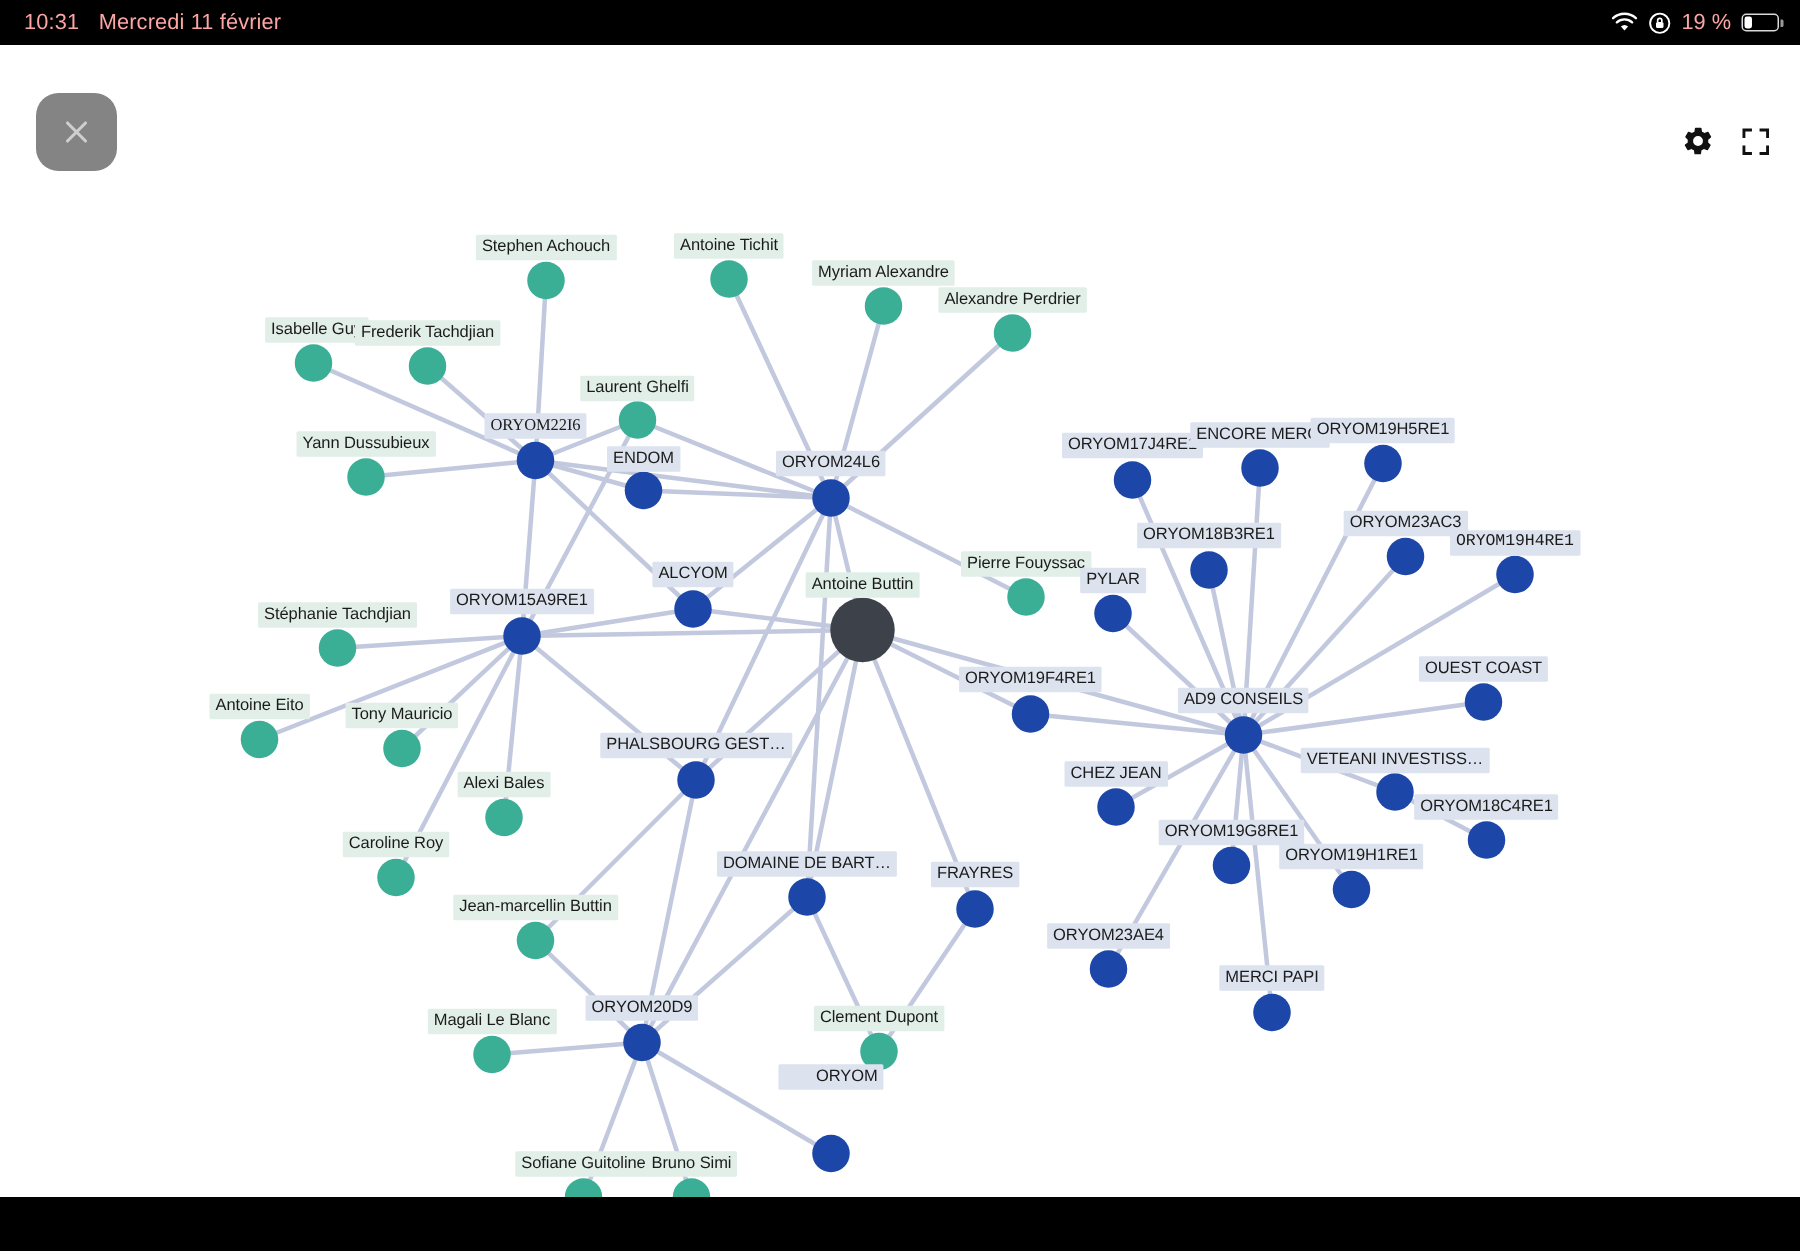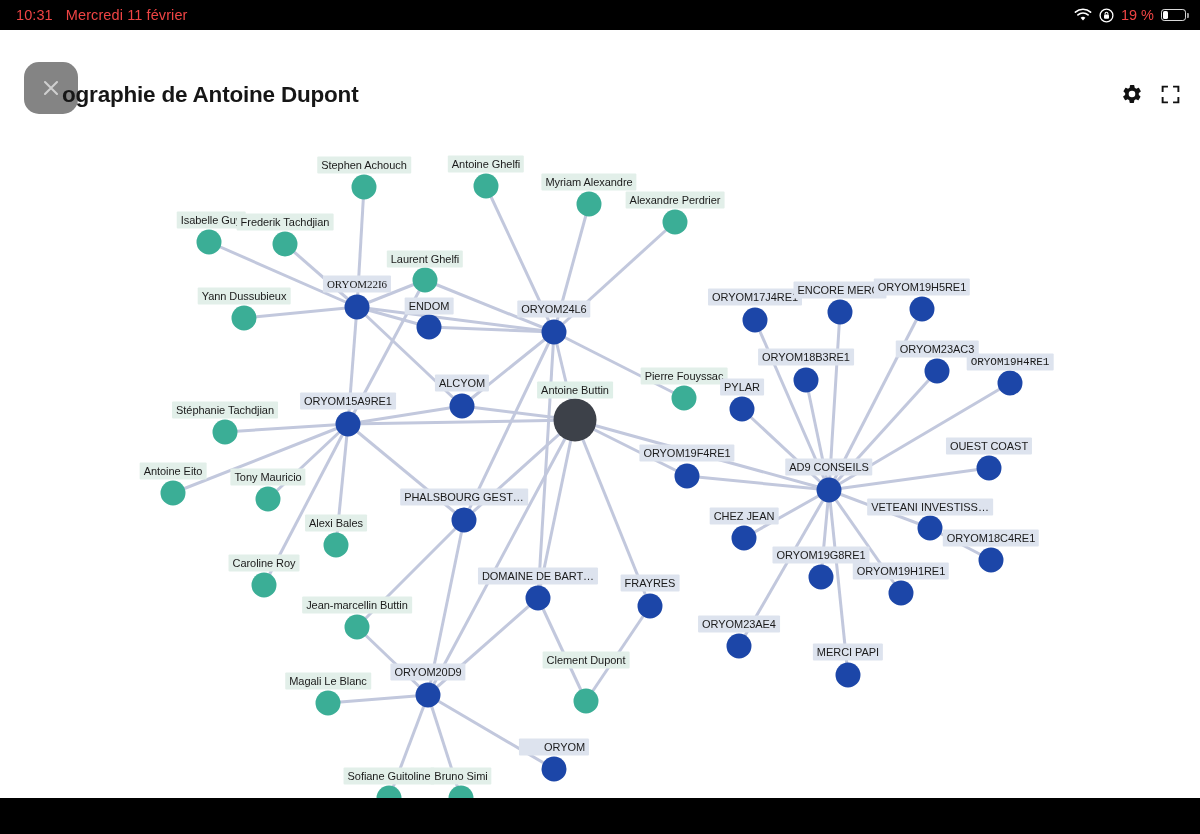--- a/index.html
+++ b/index.html
@@ -8,21 +8,21 @@
     background:#000;
     font-family:"Liberation Sans","DejaVu Sans",sans-serif;
     overflow:hidden;
     -webkit-font-smoothing:antialiased;
   }
   .screen{position:relative;width:1200px;height:834px;background:#000;}
 
   
   .statusbar{
     position:absolute;left:0;top:0;width:1200px;height:30px;
-    background:#000;color:#ef4444;
+    background:#000;color:#fca5a5;
     display:flex;align-items:center;
     font-size:14.5px;
   }
   .sb-left{display:flex;align-items:center;gap:13px;margin-left:16px;}
   .sb-time{font-weight:400;letter-spacing:.1px;}
   .sb-date{font-weight:400;letter-spacing:.1px;}
   .sb-right{margin-left:auto;display:flex;align-items:center;gap:7px;margin-right:14px;}
   .sb-pct{font-size:14.5px;}
   .wifi-ic{display:block;}
   .lock-ic{display:block;}
@@ -128,21 +128,20 @@
   </div>
 
   <div class="sheet">
 
     <div class="hdr">
       <div class="close-btn">
         <svg width="26" height="26" viewBox="0 0 26 26">
           <path d="M7 7 19 19 M19 7 7 19" stroke="#cfcfcf" stroke-width="2.1" stroke-linecap="round"></path>
         </svg>
       </div>
-      <div class="hdr-title">ographie de Antoine Dupont</div>
       <div class="hdr-actions">
         <span class="ic-btn">
           <svg width="22" height="22" viewBox="0 0 24 24" fill="#111">
             <path d="M19.4 13a7.6 7.6 0 0 0 .05-1 7.6 7.6 0 0 0-.06-1l2.01-1.58a.5.5 0 0 0 .12-.62l-1.9-3.3a.5.5 0 0 0-.6-.22l-2.37.96a7.3 7.3 0 0 0-1.73-1l-.36-2.52a.5.5 0 0 0-.5-.42h-3.8a.5.5 0 0 0-.49.42l-.36 2.52c-.63.26-1.2.6-1.73 1l-2.37-.96a.5.5 0 0 0-.6.22l-1.9 3.3a.5.5 0 0 0 .12.62L4.56 11a7.6 7.6 0 0 0 0 2l-2.01 1.58a.5.5 0 0 0-.12.62l1.9 3.3c.12.22.38.3.6.22l2.37-.96c.53.4 1.1.74 1.73 1l.36 2.52c.04.24.25.42.5.42h3.8c.24 0 .45-.18.49-.42l.36-2.52c.63-.26 1.2-.6 1.73-1l2.37.96c.22.08.48 0 .6-.22l1.9-3.3a.5.5 0 0 0-.12-.62ZM12 15.6A3.6 3.6 0 1 1 15.6 12 3.6 3.6 0 0 1 12 15.6Z"></path>
           </svg>
         </span>
         <span class="ic-btn">
           <svg width="21" height="21" viewBox="0 0 24 24" fill="none" stroke="#111" stroke-width="2.2" stroke-linecap="square">
             <path d="M3 8V3h5"></path>
               <path d="M16 3h5v5"></path>
@@ -262,21 +261,21 @@
           <div class="node company" style="left: 991px; top: 444px;"></div>
           <div class="node company" style="left: 744px; top: 422px;"></div>
           <div class="node company" style="left: 821px; top: 461px;"></div>
           <div class="node company" style="left: 901px; top: 477px;"></div>
           <div class="node company" style="left: 739px; top: 530px;"></div>
           <div class="node company" style="left: 848px; top: 559px;"></div>
         </div>
       <div id="labels-layer">
           <div class="lbl center" style="left: 575px; top: 274px;">Antoine Buttin</div>
           <div class="lbl person" style="left: 364px; top: 49px;">Stephen Achouch</div>
-          <div class="lbl person" style="left: 486px; top: 48px;">Antoine Ghelfi</div>
+          <div class="lbl person" style="left: 486px; top: 48px;">Antoine Tichit</div>
           <div class="lbl person" style="left: 589px; top: 66px;">Myriam Alexandre</div>
           <div class="lbl person" style="left: 675px; top: 84px;">Alexandre Perdrier</div>
           <div class="lbl person" style="left: 211px; top: 104px;">Isabelle Guy</div>
           <div class="lbl person" style="left: 285px; top: 106px;">Frederik Tachdjian</div>
           <div class="lbl person" style="left: 244px; top: 180px;">Yann Dussubieux</div>
           <div class="lbl person" style="left: 425px; top: 143px;">Laurent Ghelfi</div>
           <div class="lbl company" style="left: 357px; top: 168px; font-family: Liberation Serif, serif;">ORYOM22I6</div>
           <div class="lbl company" style="left: 429px; top: 190px;">ENDOM</div>
           <div class="lbl company" style="left: 554px; top: 193px;">ORYOM24L6</div>
           <div class="lbl company" style="left: 462px; top: 267px;">ALCYOM</div>
@@ -286,24 +285,24 @@
           <div class="lbl person" style="left: 173px; top: 355px;">Antoine Eito</div>
           <div class="lbl person" style="left: 268px; top: 361px;">Tony Mauricio</div>
           <div class="lbl person" style="left: 336px; top: 407px;">Alexi Bales</div>
           <div class="lbl person" style="left: 264px; top: 447px;">Caroline Roy</div>
           <div class="lbl company" style="left: 464px; top: 381px;">PHALSBOURG GEST…</div>
           <div class="lbl company" style="left: 538px; top: 460px;">DOMAINE DE BART…</div>
           <div class="lbl company" style="left: 650px; top: 467px;">FRAYRES</div>
           <div class="lbl person" style="left: 357px; top: 489px;">Jean-marcellin Buttin</div>
           <div class="lbl person" style="left: 328px; top: 565px;">Magali Le Blanc</div>
           <div class="lbl company" style="left: 428px; top: 556px;">ORYOM20D9</div>
-          <div class="lbl person" style="left: 586px; top: 544px;">Clement Dupont</div>
+          <div class="lbl person" style="left: 586px; top: 563px;">Clement Dupont</div>
           <div class="lbl person" style="left: 389px; top: 660px;">Sofiane Guitoline</div>
           <div class="lbl person" style="left: 461px; top: 660px;">Bruno Simi</div>
-          <div class="lbl company" style="left: 554px; top: 631px; padding-left: 25px;">ORYOM</div>
+          <div class="lbl company" style="left: 554px; top: 602px; padding-left: 25px;">ORYOM</div>
           <div class="lbl company" style="left: 755px; top: 181px;">ORYOM17J4RE1</div>
           <div class="lbl company" style="left: 840px; top: 174px;">ENCORE MERCI</div>
           <div class="lbl company" style="left: 922px; top: 171px;">ORYOM19H5RE1</div>
           <div class="lbl company" style="left: 806px; top: 241px;">ORYOM18B3RE1</div>
           <div class="lbl company" style="left: 937px; top: 233px;">ORYOM23AC3</div>
           <div class="lbl company" style="left: 1010px; top: 246px; font-family: Liberation Mono, monospace;">ORYOM19H4RE1</div>
           <div class="lbl company" style="left: 742px; top: 271px;">PYLAR</div>
           <div class="lbl company" style="left: 687px; top: 337px;">ORYOM19F4RE1</div>
           <div class="lbl company" style="left: 829px; top: 351px;">AD9 CONSEILS</div>
           <div class="lbl company" style="left: 989px; top: 330px;">OUEST COAST</div>

